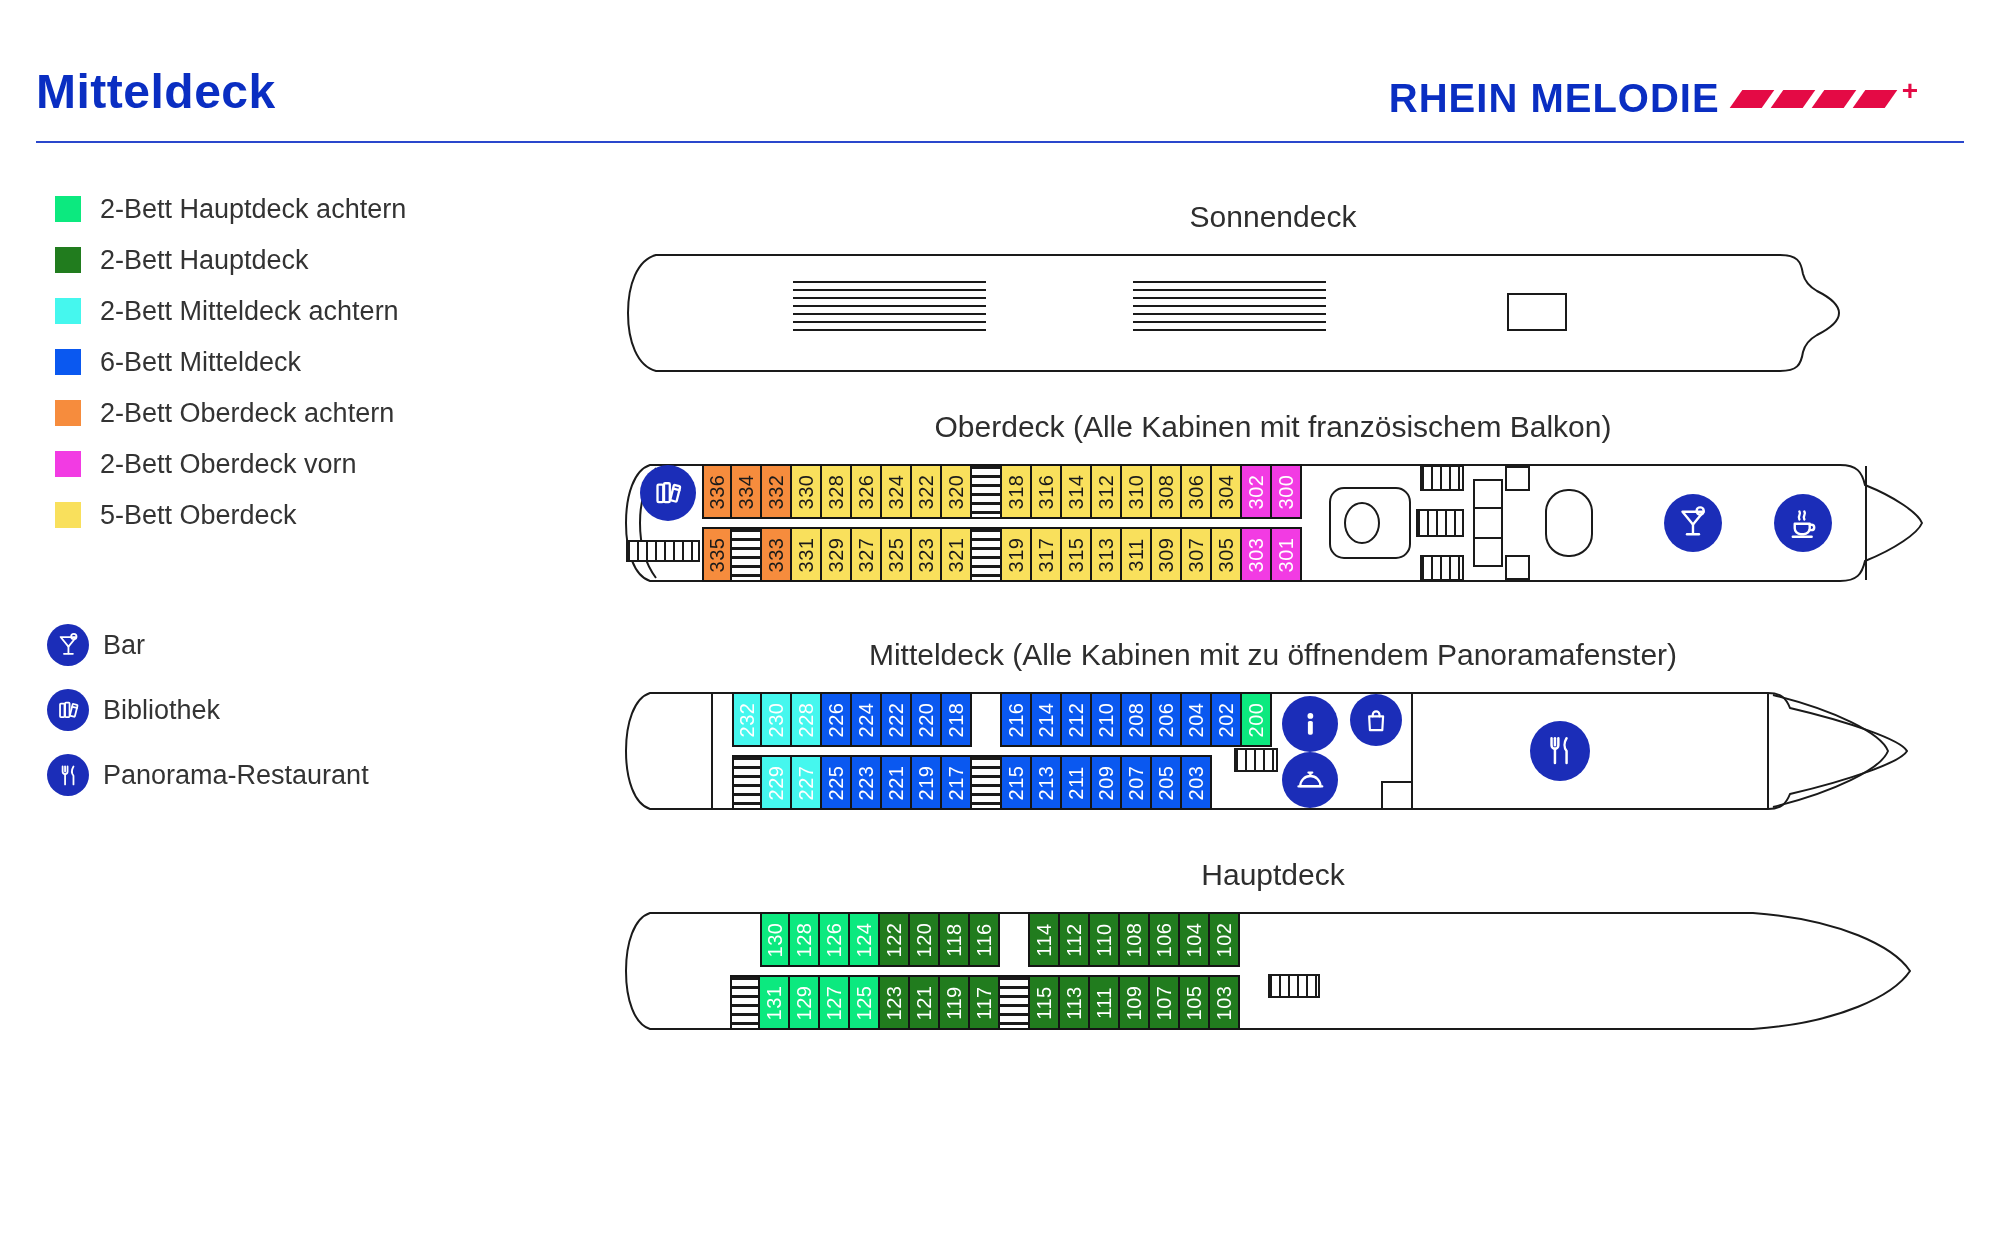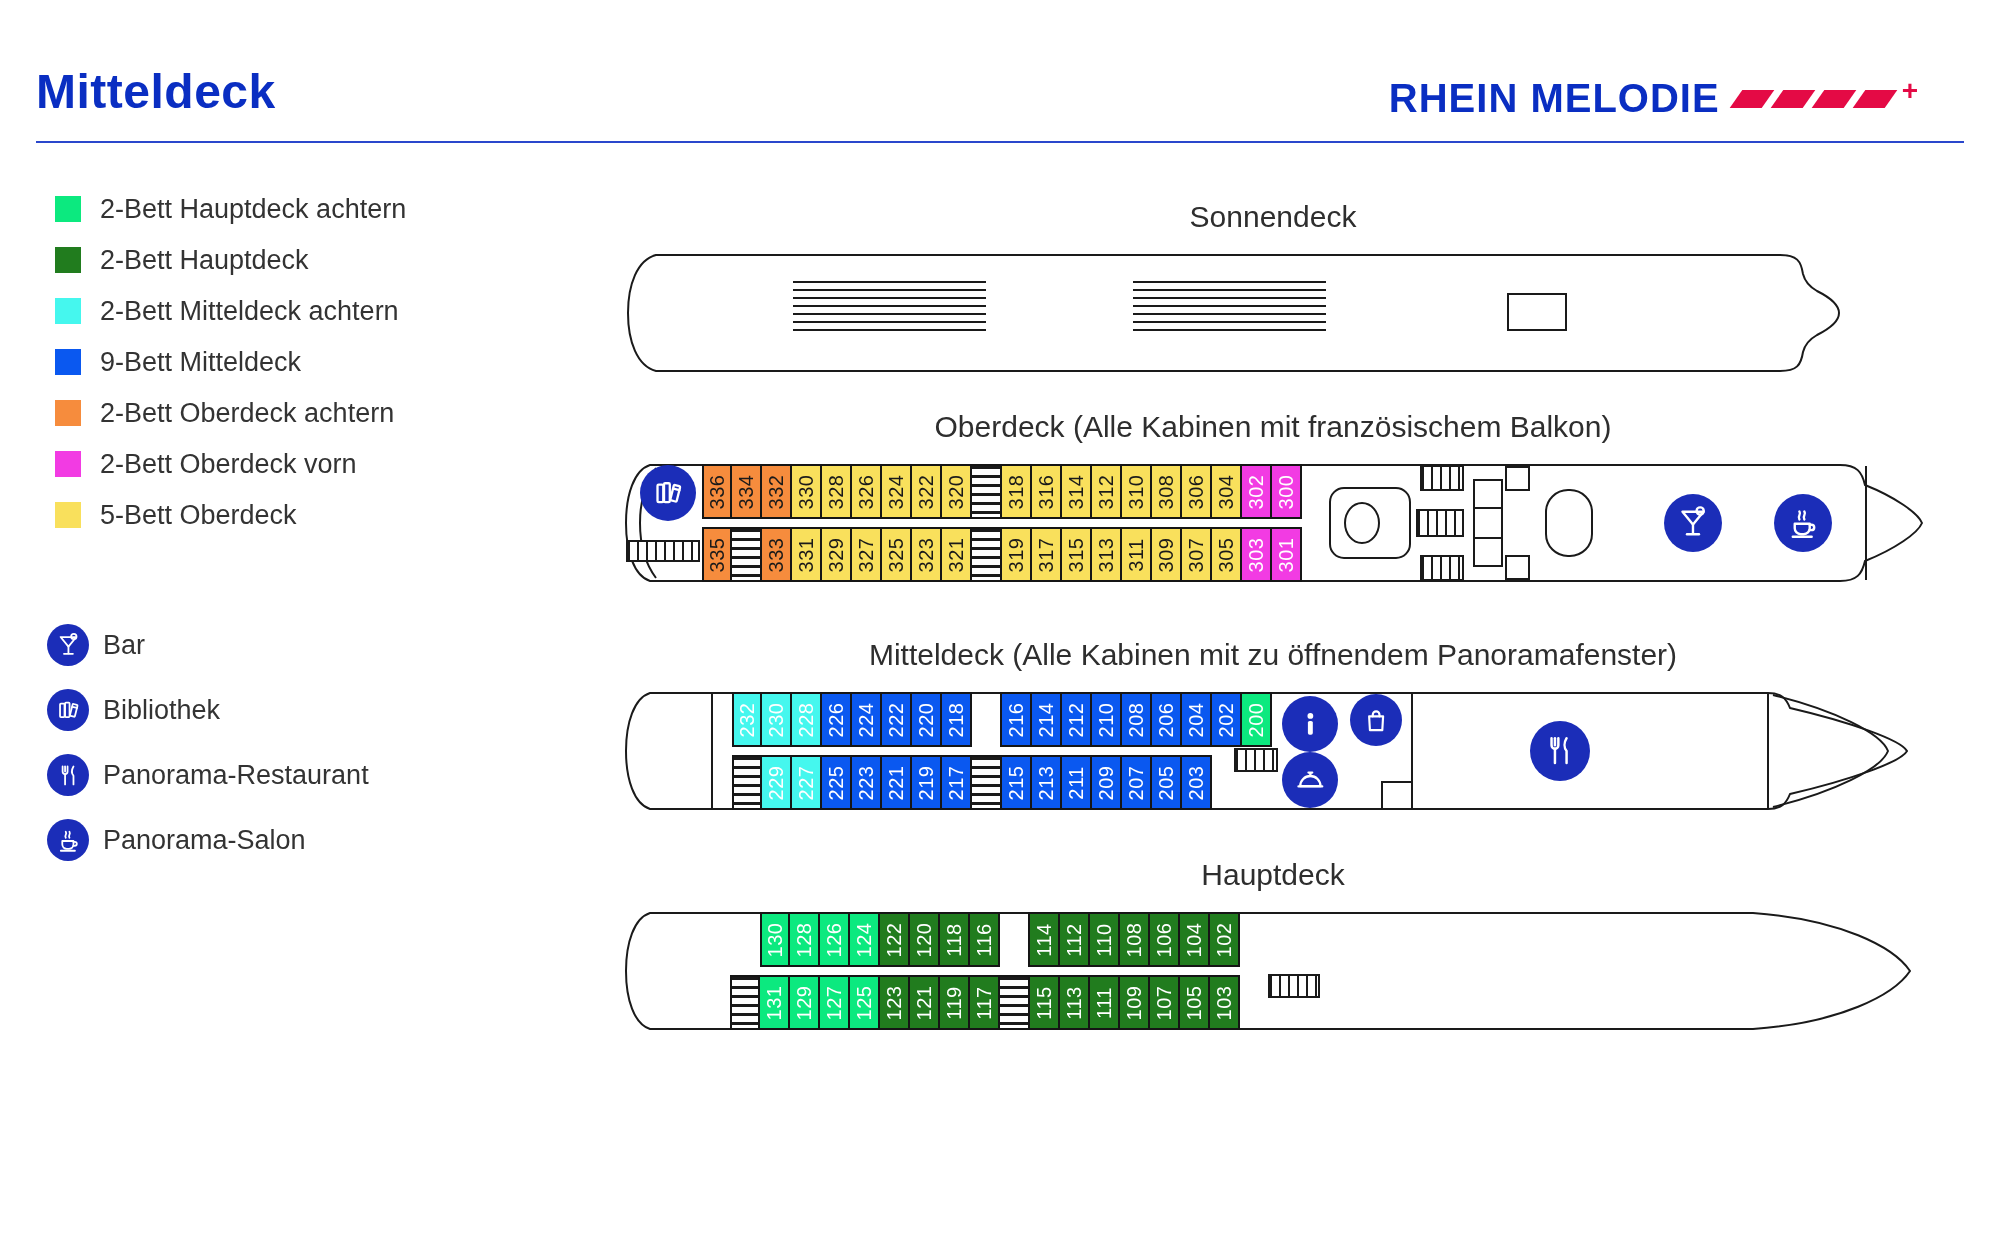--- a/index.html
+++ b/index.html
@@ -106,21 +106,21 @@
     <div class="leg-row">
       <span class="leg-swatch" style="background: rgb(33, 124, 30);"></span>
       <span class="leg-label">2-Bett Hauptdeck</span>
     </div>
     <div class="leg-row">
       <span class="leg-swatch" style="background: rgb(69, 247, 238);"></span>
       <span class="leg-label">2-Bett Mitteldeck achtern</span>
     </div>
     <div class="leg-row">
       <span class="leg-swatch" style="background: rgb(10, 88, 240);"></span>
-      <span class="leg-label">9-Bett Mitteldeck</span>
+      <span class="leg-label">6-Bett Mitteldeck</span>
     </div>
     <div class="leg-row">
       <span class="leg-swatch" style="background: rgb(246, 140, 61);"></span>
       <span class="leg-label">2-Bett Oberdeck achtern</span>
     </div>
     <div class="leg-row">
       <span class="leg-swatch" style="background: rgb(242, 59, 227);"></span>
       <span class="leg-label">2-Bett Oberdeck vorn</span>
     </div>
     <div class="leg-row">
@@ -156,32 +156,20 @@
     <div class="fac-row">
       <span class="fac-circle">
         <svg viewBox="0 0 24 24" fill="none" stroke="#fff" stroke-width="1.6" stroke-linecap="round" stroke-linejoin="round">
           <path d="M6.8 4 V8.5 C6.8 10 8 10.8 9 10.8 C10 10.8 11.2 10 11.2 8.5 V4"></path>
           <line x1="9" y1="4" x2="9" y2="8.5"></line>
           <line x1="9" y1="10.8" x2="9" y2="20"></line>
           <path d="M16.5 4 C14.8 6.8 14.8 10.2 16.5 12.3 L16.5 20"></path>
         </svg>
       </span>
       <span class="fac-label">Panorama-Restaurant</span>
-    </div>
-    <div class="fac-row">
-      <span class="fac-circle">
-        <svg viewBox="0 0 24 24" fill="none" stroke="#fff" stroke-width="1.6" stroke-linecap="round" stroke-linejoin="round">
-          <path d="M6.5 12.5 H16.5 V15.5 C16.5 17.7 14.7 19.5 12.5 19.5 H10.5 C8.3 19.5 6.5 17.7 6.5 15.5 Z"></path>
-          <path d="M16.5 13.2 H17.6 C18.7 13.2 19.5 14 19.5 15 C19.5 16 18.7 16.8 17.6 16.8 H16.3"></path>
-          <line x1="5.2" y1="21.2" x2="17.8" y2="21.2"></line>
-          <path d="M9.6 9.6 C9.1 8.7 9.1 7.7 9.6 6.9 C10.1 6.1 10.1 5.1 9.6 4.3"></path>
-          <path d="M12.9 9.6 C12.4 8.7 12.4 7.7 12.9 6.9 C13.4 6.1 13.4 5.1 12.9 4.3"></path>
-        </svg>
-      </span>
-      <span class="fac-label">Panorama-Salon</span>
     </div>
   </div>
 
 <section class="deck" style="top:252px">
   <div class="deck-title">Sonnendeck</div>
   <svg class="hull" viewBox="0 0 1310 122">
     <path class="hp" d="M38 3 L1162 3 C1179 3 1183 9 1185 22 C1187 30 1192 35 1199 39 C1213 46 1221 53 1221 61 C1221 69 1213 76 1199 83 C1192 87 1187 92 1185 100 C1183 113 1179 119 1162 119 L38 119 C19 114 10 89 10 61 C10 33 19 8 38 3 Z"></path>
     <g class="hl">
       <line x1="175" y1="30" x2="368" y2="30"></line>
         <line x1="175" y1="38" x2="368" y2="38"></line>

